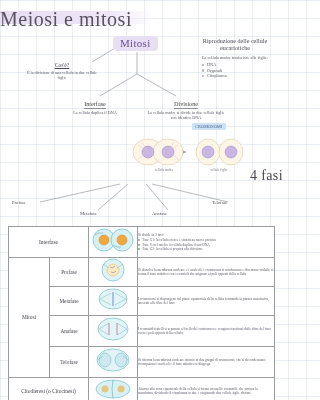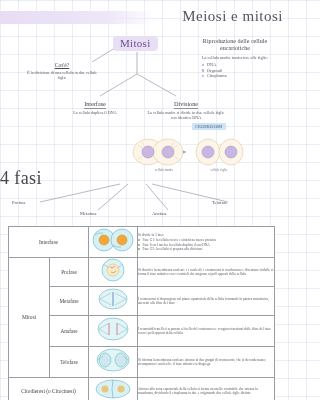--- a/index.html
+++ b/index.html
@@ -17,22 +17,22 @@
   .page{position:absolute;inset:0;}
 
   
   .title-wrap{position:absolute;left:0;top:8px;width:283px;height:22px;}
   .title-band{
     position:absolute;left:-4px;top:3px;width:160px;height:13px;
     background:linear-gradient(to right,#e7dcf3,#efe6f8 70%,rgba(239,230,248,0));
     border-radius:7px;
   }
   .title-text{
-    position:absolute;left:0;top:0;width:283px;text-align:right;
-    font-size:15px;letter-spacing:.5px;color:#59535e;
+    position:absolute;left:0;top:0;width:283px;text-align:left;
+    font-size:20px;letter-spacing:.5px;color:#59535e;
   }
 
   
   .mitosi-chip{
     position:absolute;left:113px;top:36px;
     padding:1px 7px 2px 7px;border-radius:4px;
     background:#e8dff5;color:#6b4f97;font-size:11px;letter-spacing:.3px;
   }
 
   
@@ -64,22 +64,22 @@
     background:#cfe3f6;color:#3e5d80;font-size:4.2px;letter-spacing:.2px;
     padding:1px 3px;border-radius:1px;
   }
 
   
   .cellrow{position:absolute;left:132px;top:132px;width:112px;height:40px;}
   .cellrow .cap{position:absolute;font-size:3.4px;color:#7a7a86;text-align:center;line-height:4px;}
 
   
   .fasi{
-    position:absolute;left:0;top:168px;width:283px;text-align:left;
-    font-size:18px;color:#4a4550;letter-spacing:.4px;
+    position:absolute;left:0;top:168px;width:283px;text-align:right;
+    font-size:14px;color:#4a4550;letter-spacing:.4px;
   }
   .leaf{position:absolute;font-size:4.6px;color:#55555f;white-space:nowrap;}
 
   
   .tbl{
     position:absolute;left:8px;top:226px;width:267px;
     border:1.1px solid #76767f;border-collapse:collapse;background:#fff;
   }
   .tbl td{border:.6px solid #9b9ba4;vertical-align:middle;padding:0;}
   .c-lab{width:40px;text-align:center;font-size:5.4px;color:#43434d;line-height:6.6px;}

